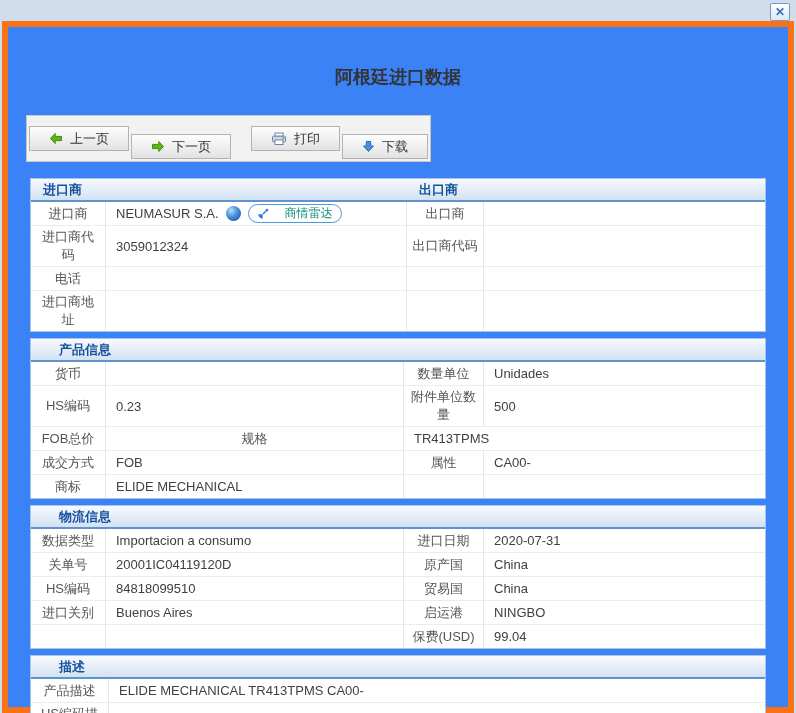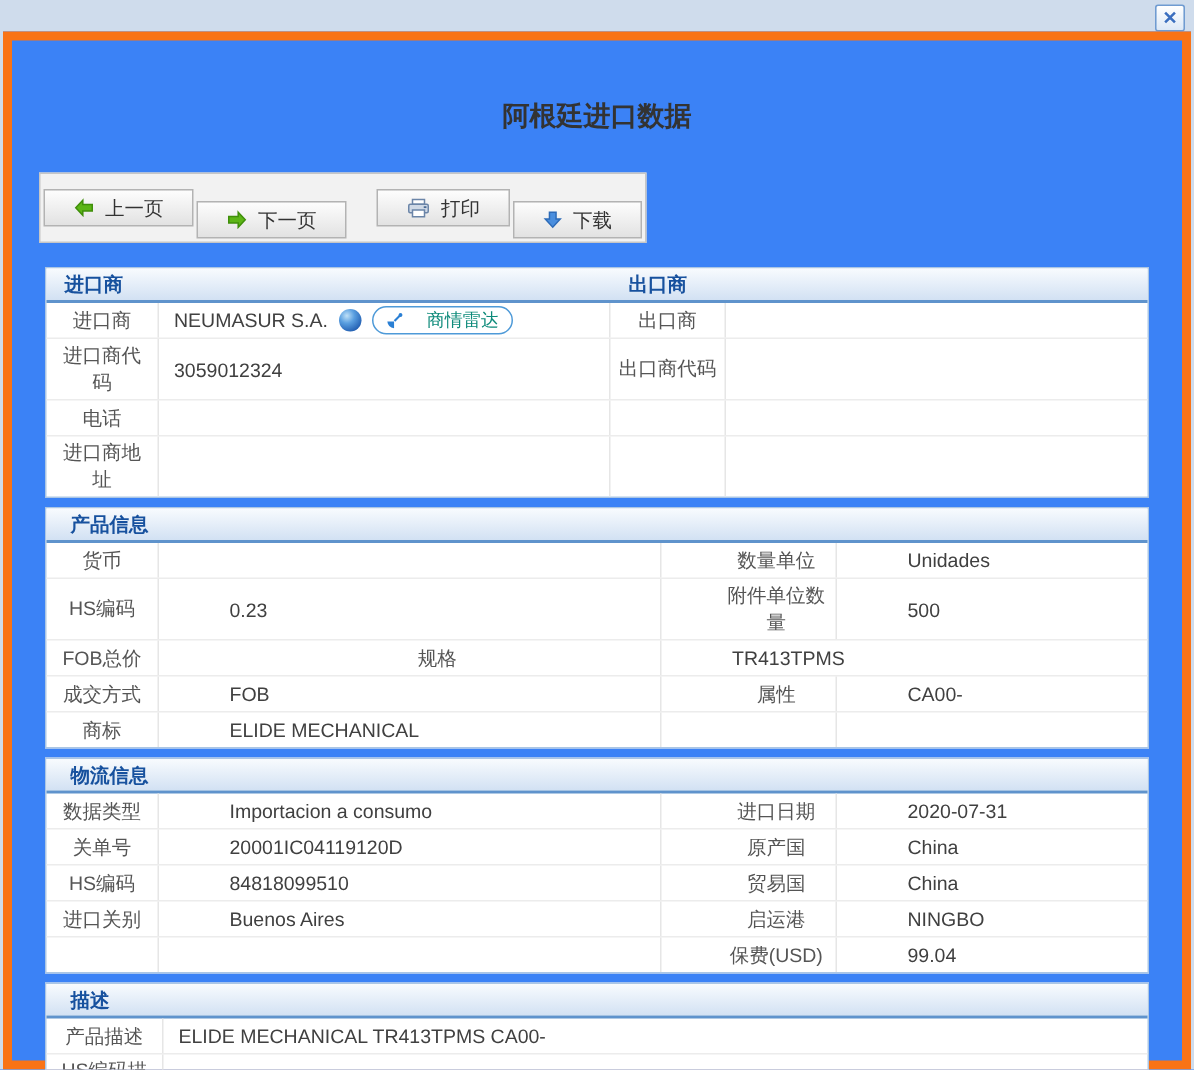--- a/index.html
+++ b/index.html
@@ -42,32 +42,32 @@
   .btn+.btn{margin-left:2px;margin-top:16px;}
   .tb-gap{width:20px;}
   .icon-svg{display:block;}
   
   .section{margin:6px 22px 0;border:1px solid #abc6e4;background:#fff;}
   .sec-header{
     height:21px;line-height:21px;
     background:linear-gradient(#f8fbfe,#d2e1f3);
     border-bottom:2px solid #5f93cc;
     font-size:13px;font-weight:bold;color:#17519e;
-    padding-left:16px;
+    padding-left:28px;
   }
   .sec-header.split{display:grid;grid-template-columns:376px 1fr;padding-left:0;}
   .sec-header.split .hcell{padding-left:12px;}
   .row{
     display:grid;min-height:23px;
     border-bottom:1px solid #ececec;
     font-size:13px;color:#404040;
   }
   .section .row:last-child{border-bottom:none;}
   .cols-s1{grid-template-columns:75px 301px 77px 1fr;}
-  .cols-s2{grid-template-columns:75px 298px 80px 1fr;gap:37px;}
+  .cols-s2{grid-template-columns:75px 298px 80px 1fr;}
   .cols-s4{grid-template-columns:78px 1fr;}
   .cell{display:flex;align-items:center;box-sizing:border-box;}
   .lbl{
     justify-content:center;text-align:center;
     color:#555555;padding:2px 5px;
     border-right:1px solid #e6e6e6;
   }
   .val{padding:2px 10px;border-right:1px solid #e6e6e6;}
   .cell:last-child{border-right:none;}
   

